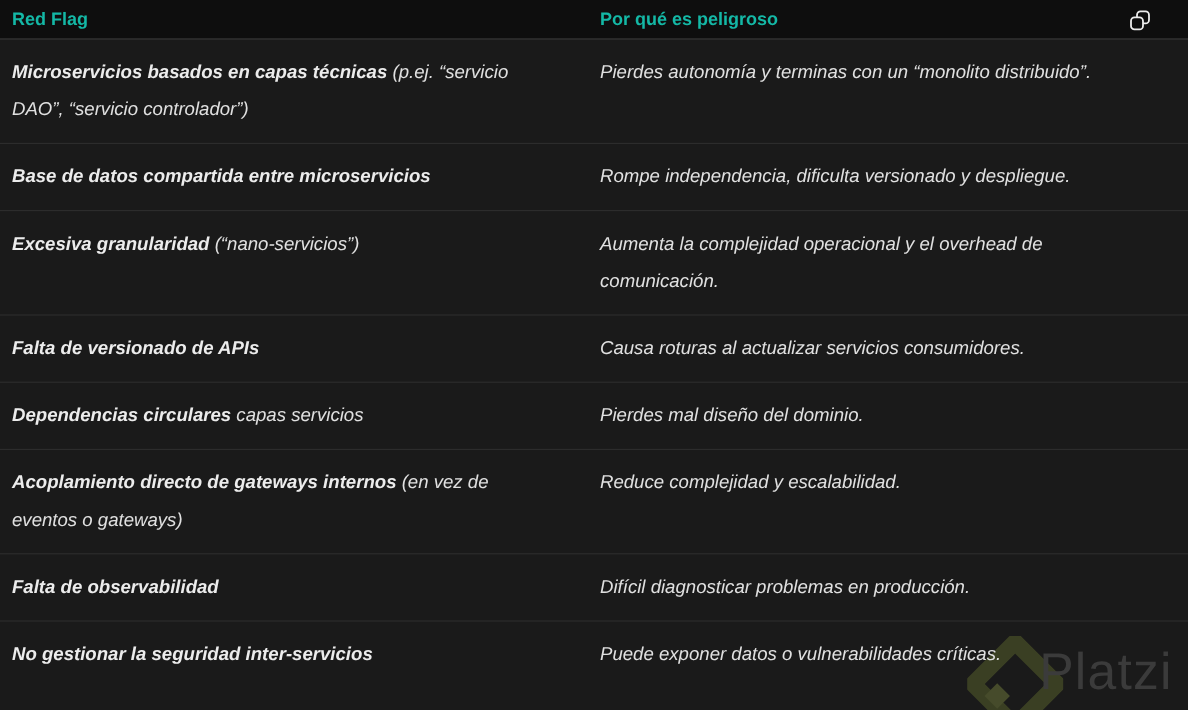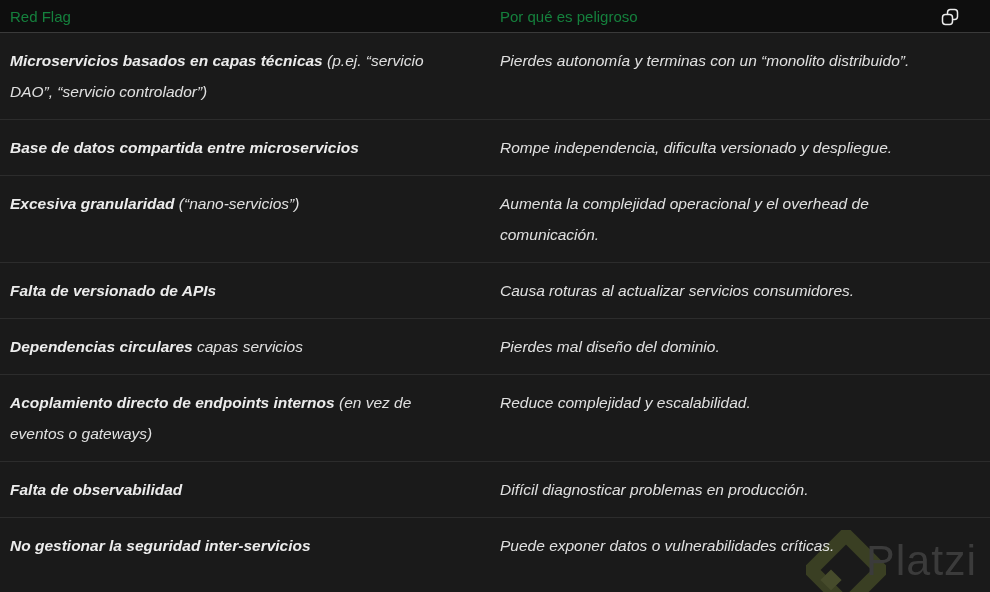--- a/index.html
+++ b/index.html
@@ -47,22 +47,22 @@
   .thead {
     display: grid;
     grid-template-columns: 490px 1fr;
     background: #0e0e0e;
     border-bottom: 1px solid #3a3a3a;
     position: relative;
   }
   .th {
     padding: 7px 10px 6px 10px;
     font-size: 15px;
-    font-weight: normal;
-    color: #15803d;
+    font-weight: bold;
+    color: #14b8a6;
     line-height: 19px;
   }
   .copy-btn {
     position: absolute;
     right: 29px;
     top: 6px;
     width: 22px;
     height: 22px;
     display: flex;
     align-items: center;
@@ -132,21 +132,21 @@
     <div class="td flag"><span class="b">Falta de versionado de APIs</span><span></span></div>
     <div class="td">Causa roturas al actualizar servicios consumidores.</div>
   </div>
 
   <div class="trow">
     <div class="td flag"><span class="b">Dependencias circulares</span><span> capas servicios</span></div>
     <div class="td">Pierdes mal diseño del dominio.</div>
   </div>
 
   <div class="trow">
-    <div class="td flag"><span class="b">Acoplamiento directo de endpoints internos</span><span> (en vez de eventos o gateways)</span></div>
+    <div class="td flag"><span class="b">Acoplamiento directo de gateways internos</span><span> (en vez de eventos o gateways)</span></div>
     <div class="td">Reduce complejidad y escalabilidad.</div>
   </div>
 
   <div class="trow">
     <div class="td flag"><span class="b">Falta de observabilidad</span><span></span></div>
     <div class="td">Difícil diagnosticar problemas en producción.</div>
   </div>
 
   <div class="trow">
     <div class="td flag"><span class="b">No gestionar la seguridad inter-servicios</span><span></span></div>

